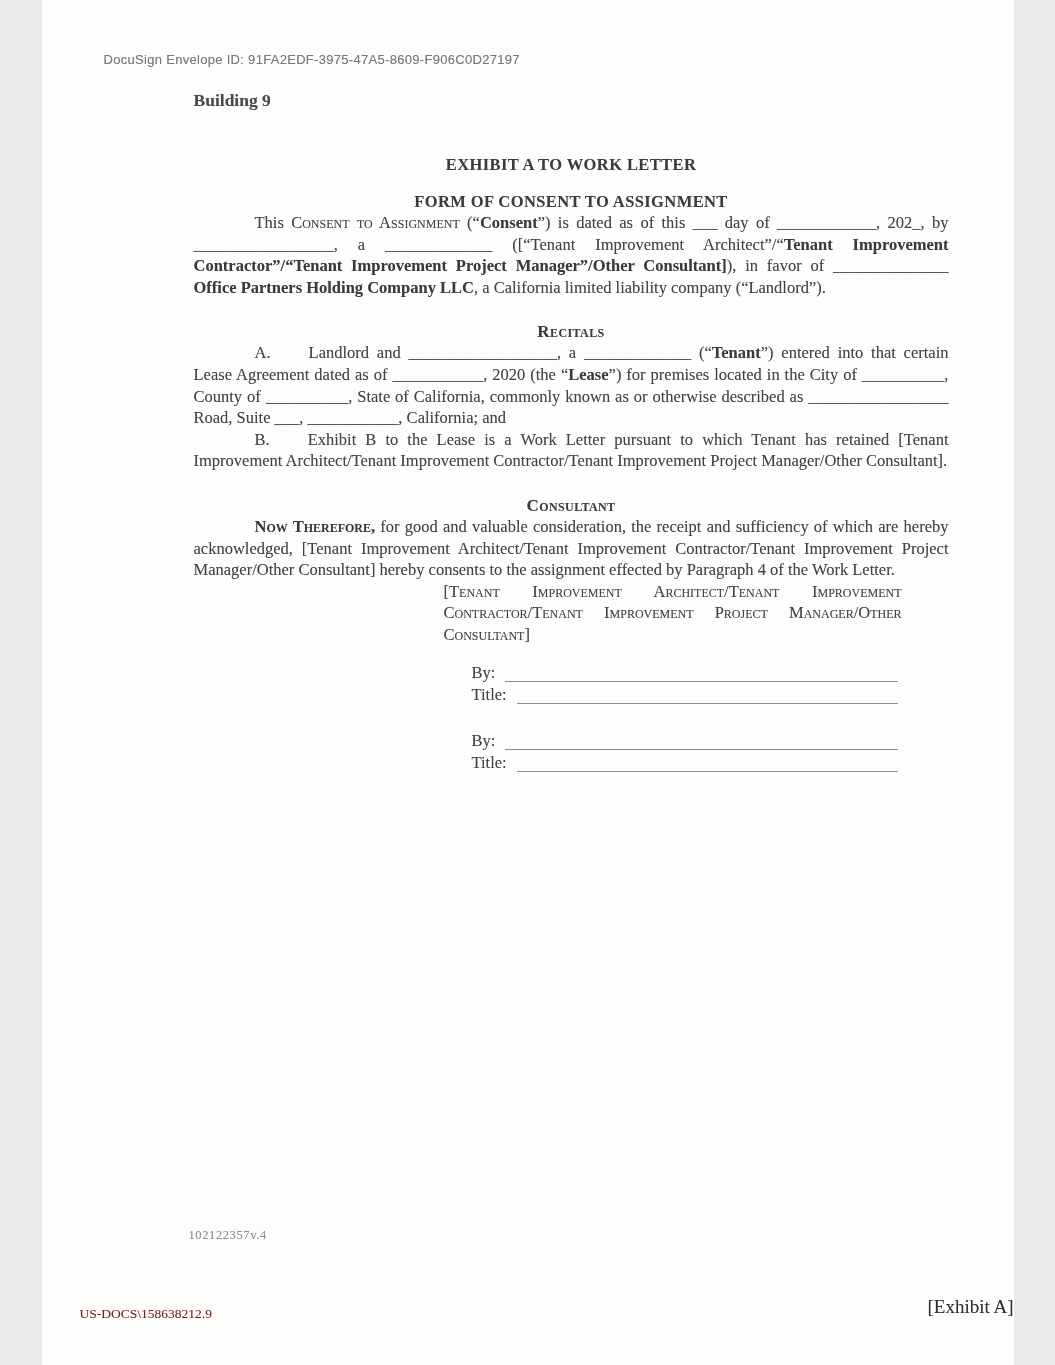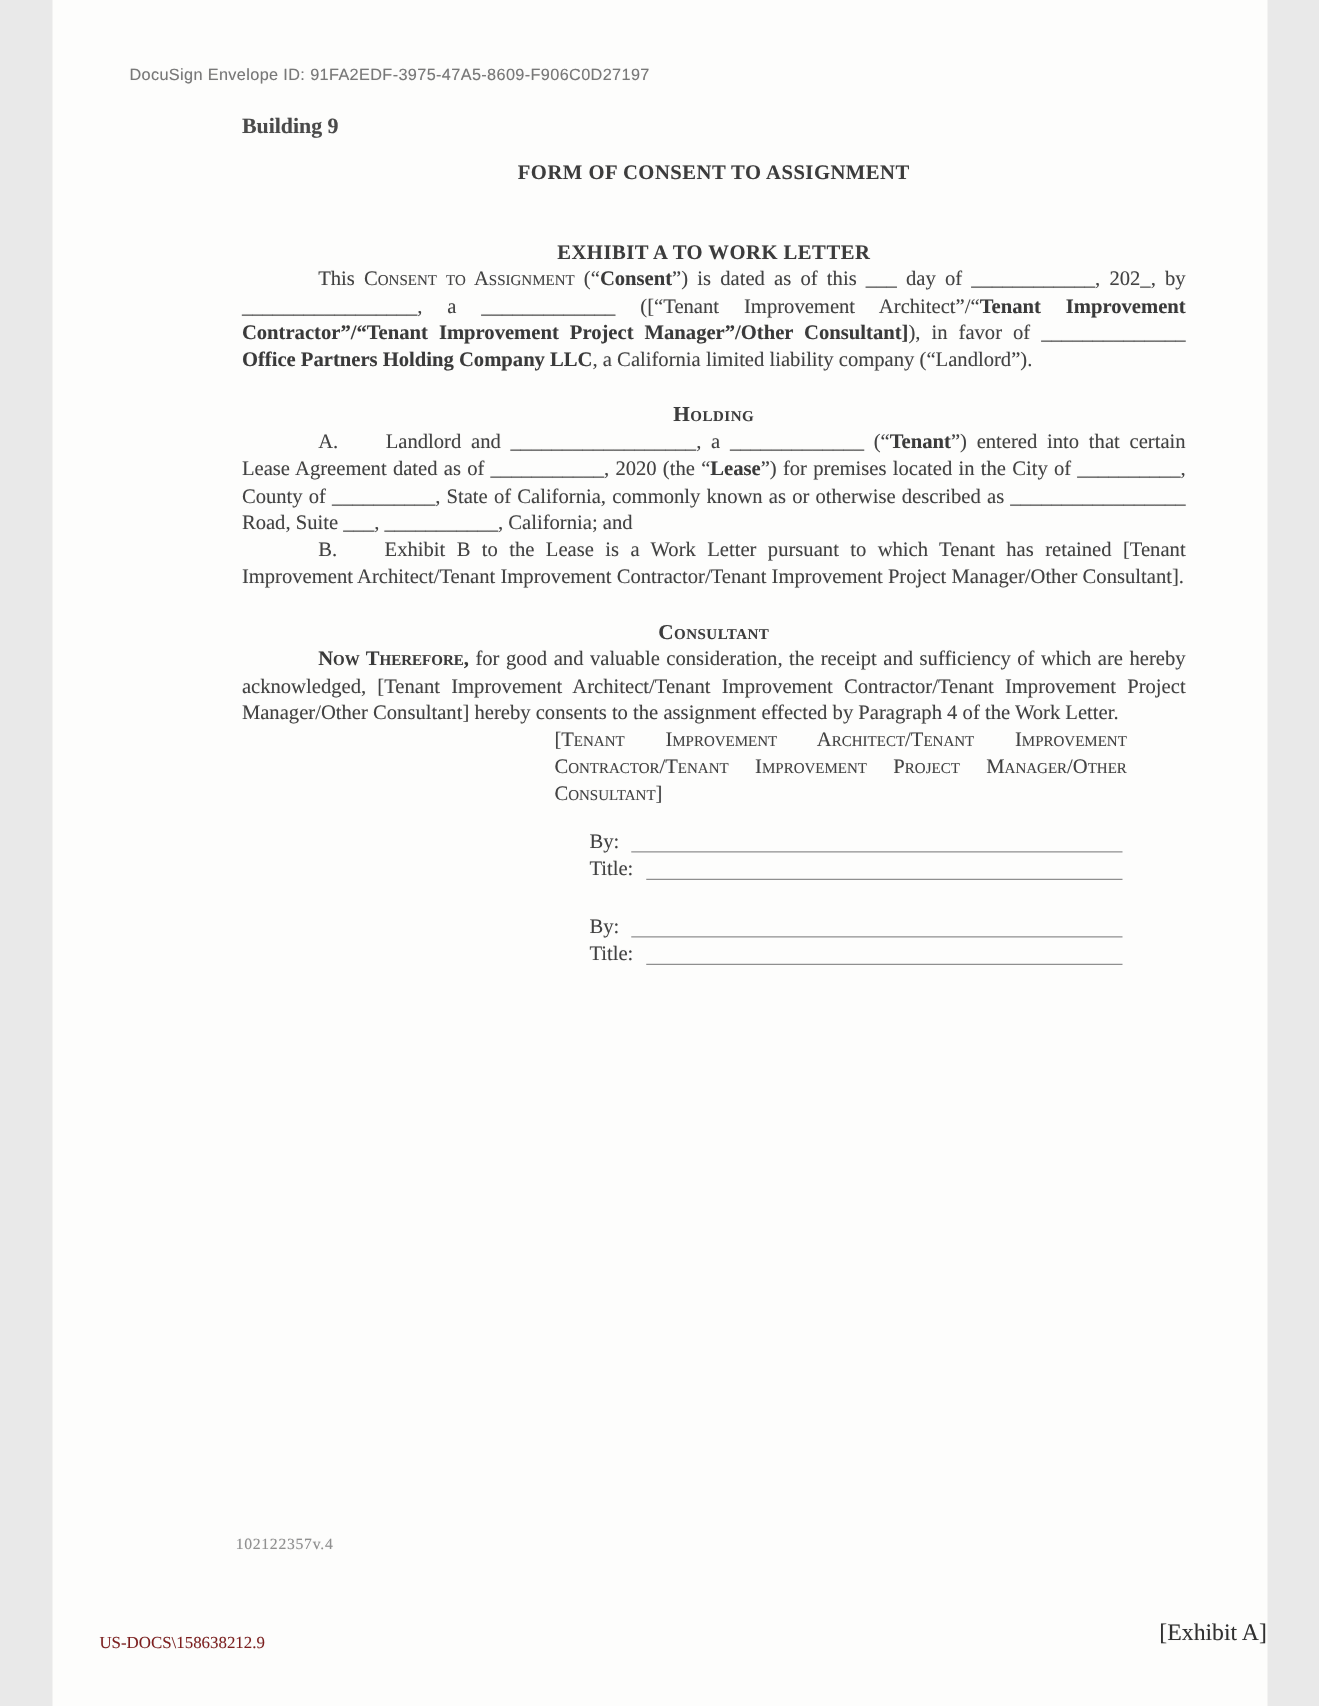--- a/index.html
+++ b/index.html
@@ -71,27 +71,27 @@
 <body>
 
 <div class="page">
 
   <div class="ds-header">DocuSign Envelope ID: 91FA2EDF-3975-47A5-8609-F906C0D27197</div>
 
   <div class="content">
 
     <div class="building">Building 9</div>
 
+    <div class="title t1">EXHIBIT A TO WORK LETTER</div>
+
     <div class="title t2">FORM OF CONSENT TO ASSIGNMENT</div>
-
-    <div class="title t1">EXHIBIT A TO WORK LETTER</div>
 
     <p class="para indent mt"><span>This </span><span class="run-sc">Consent to Assignment</span><span> (“</span><span class="run-b">Consent</span><span>”) is dated as of this ___ day of ____________, 202_, by _________________, a _____________ ([“Tenant Improvement Architect”/“</span><span class="run-b">Tenant Improvement Contractor”/“Tenant Improvement Project Manager”/Other Consultant]</span><span>), in favor of ______________ </span><span class="run-b">Office Partners Holding Company LLC</span><span>, a California limited liability company (“Landlord”).</span></p>
 
-    <div class="heading">Holding</div>
+    <div class="heading">Recitals</div>
 
     <p class="para indent mt"><span>A.</span><span class="run-tab"></span><span>Landlord and __________________, a _____________ (“</span><span class="run-b">Tenant</span><span>”) entered into that certain Lease Agreement dated as of ___________, 2020 (the “</span><span class="run-b">Lease</span><span>”) for premises located in the City of __________, County of __________, State of California, commonly known as or otherwise described as _________________ Road, Suite ___, ___________, California; and</span></p>
 
     <p class="para indent mt"><span>B.</span><span class="run-tab"></span><span>Exhibit B to the Lease is a Work Letter pursuant to which Tenant has retained [Tenant Improvement Architect/Tenant Improvement Contractor/Tenant Improvement Project Manager/Other Consultant].</span></p>
 
     <div class="heading">Consultant</div>
 
     <p class="para indent mt"><span class="run-bsc">Now Therefore,</span><span> for good and valuable consideration, the receipt and sufficiency of which are hereby acknowledged, [Tenant Improvement Architect/Tenant Improvement Contractor/Tenant Improvement Project Manager/Other Consultant] hereby consents to the assignment effected by Paragraph 4 of the Work Letter.</span></p>
 
 

